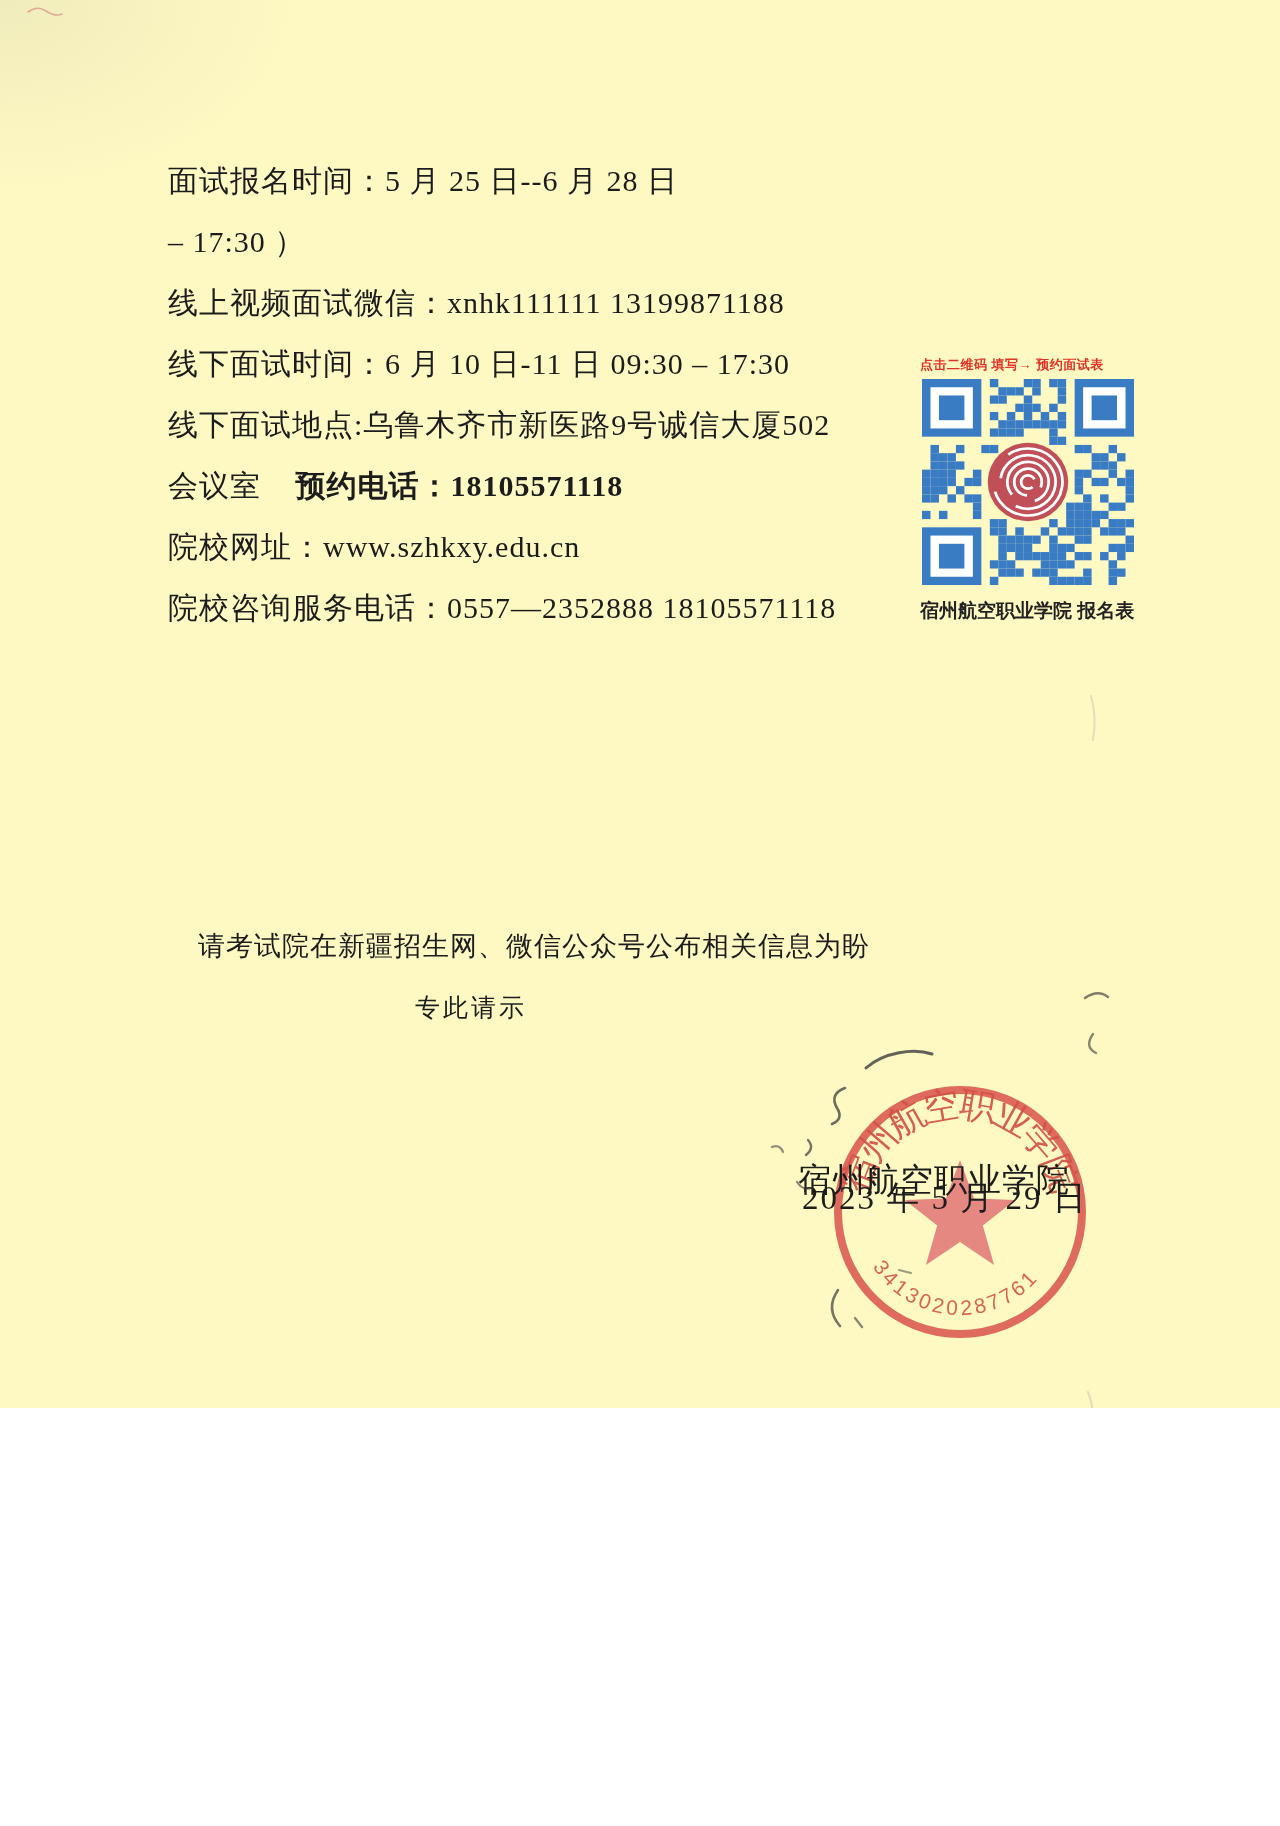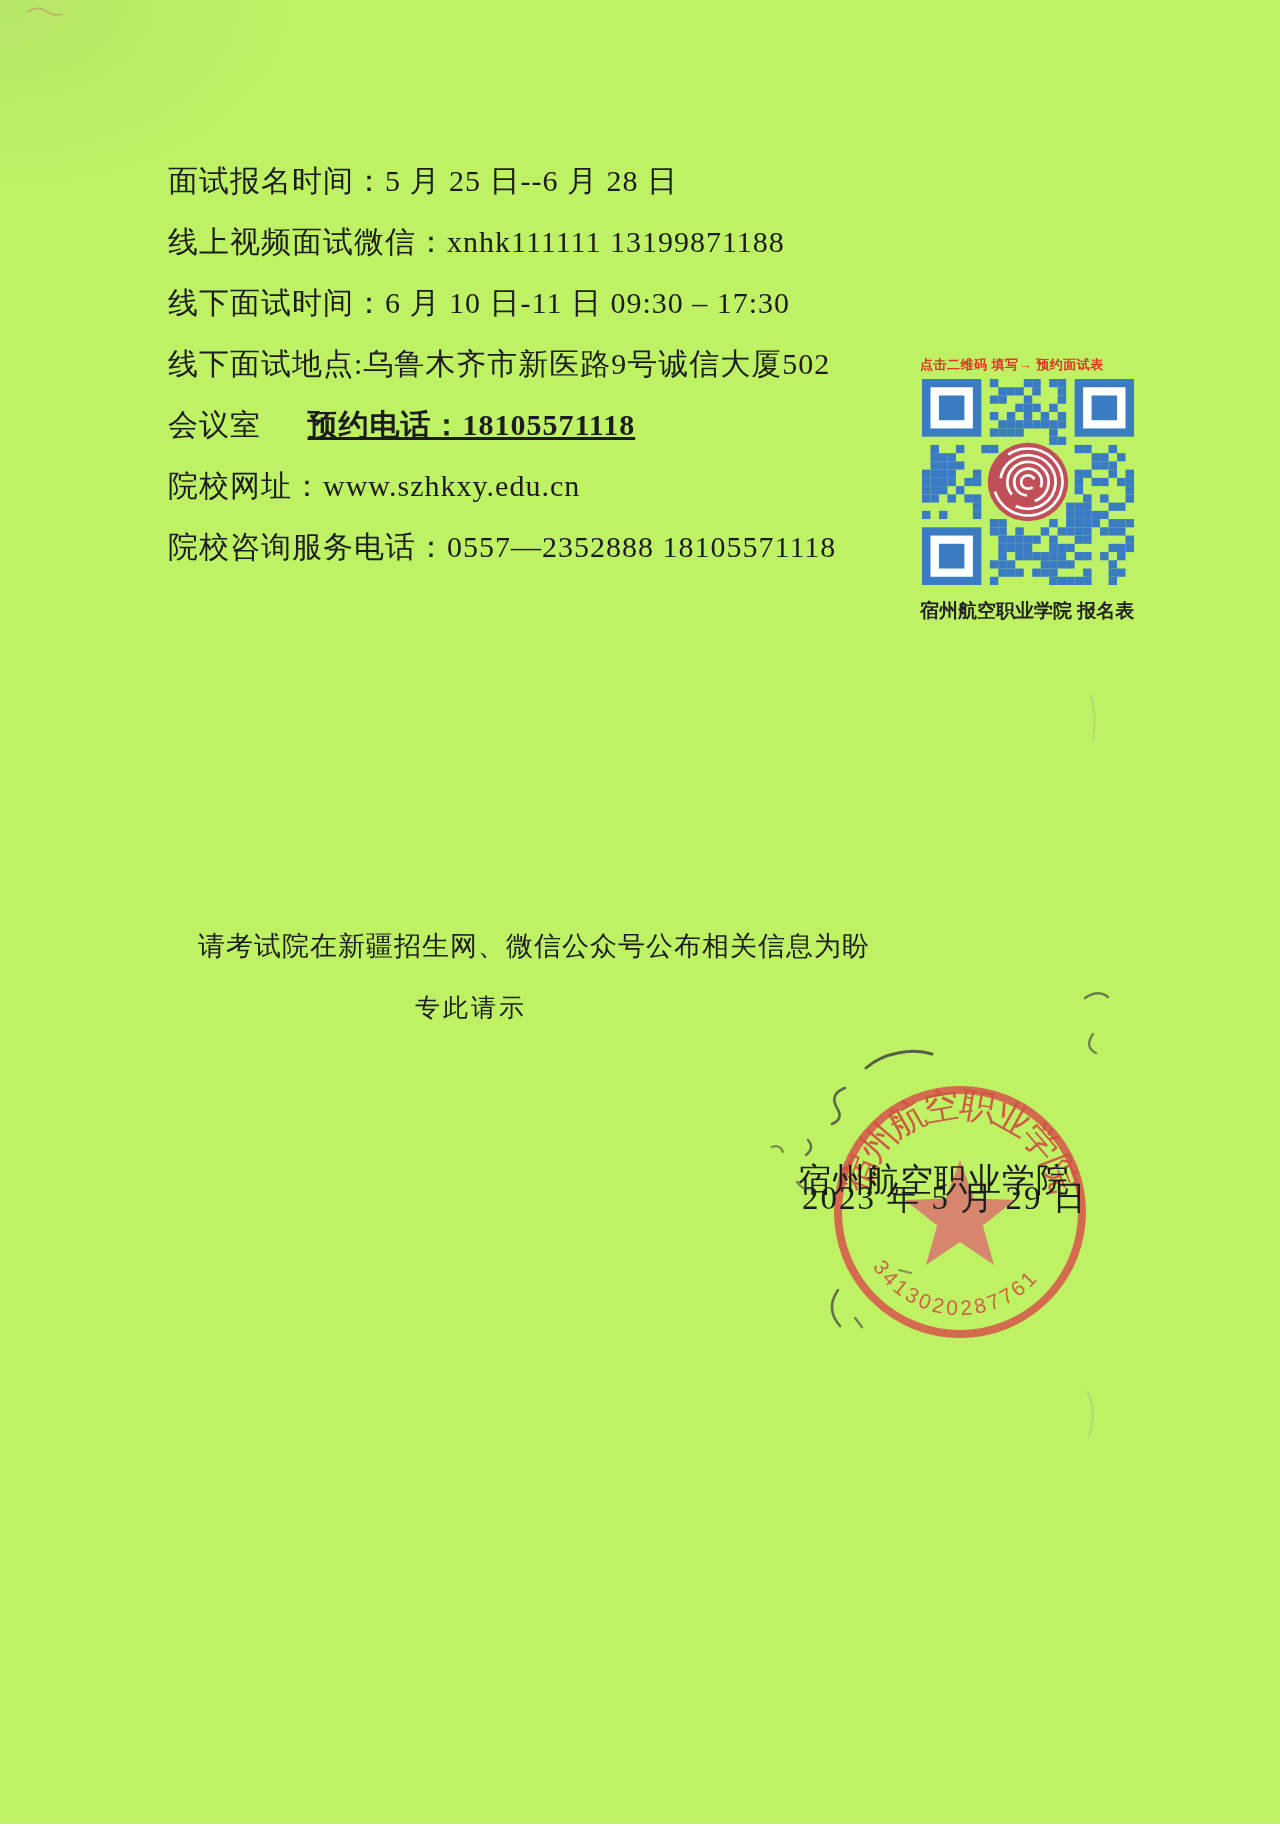--- a/index.html
+++ b/index.html
@@ -1,29 +1,29 @@
 <!DOCTYPE html>
 <html><head>
 <meta charset="utf-8">
 <style>
   *{box-sizing:border-box;}
   html,body{margin:0;padding:0;background:#ffffff;}
   .page{
-    position:relative;width:1280px;height:1824px;margin:0 auto;
-    background:#bef264;overflow:hidden;color:#1c1c1c;
+    position:relative;width:1280px;height:1408px;margin:0 auto;
+    background:#fef9c3;overflow:hidden;color:#1c1c1c;
     font-family:"Liberation Serif","DejaVu Serif",serif;
   }
   .corner-shade{
     position:absolute;left:0;top:0;width:340px;height:220px;
     background:radial-gradient(ellipse at 0% 0%, rgba(120,120,120,0.10), transparent 62%);
     pointer-events:none;
   }
   .main-lines{position:absolute;left:168px;top:150px;white-space:nowrap;z-index:1;}
   .main-lines p{margin:0;font-size:30px;line-height:61px;letter-spacing:1px;}
-  .bold-seg{font-weight:bold;margin-left:38px;text-decoration:underline;}
+  .bold-seg{font-weight:bold;margin-left:26px;}
   .notice-line{position:absolute;white-space:nowrap;line-height:40px;z-index:1;}
   #request-line{left:198px;top:899px;font-size:27px;letter-spacing:1px;text-align:right;}
   #closing-line{left:415px;top:963px;font-size:25px;letter-spacing:3px;}
   .qr-block{
     position:absolute;left:920px;top:356px;width:216px;text-align:left;z-index:1;
     font-family:"Liberation Sans","DejaVu Sans",sans-serif;
   }
   .qr-tip{font-size:13px;font-weight:bold;color:#e03426;letter-spacing:.5px;white-space:nowrap;}
   #qr-svg{display:block;margin:5px auto 0 auto;width:212px;height:206px;}
   .qr-caption{font-size:19px;font-weight:600;color:#222;margin-top:13px;white-space:nowrap;}
@@ -34,20 +34,21 @@
 </style>
 </head>
 <body>
 
 <div class="page">
 
   <div class="corner-shade"></div>
 
   <div class="main-lines">
     <p>面试报名时间：5 月 25 日--6 月 28 日</p>
+    <p>– 17:30 ）</p>
     <p>线上视频面试微信：xnhk111111   13199871188</p>
     <p>线下面试时间：6 月 10 日-11 日  09:30 – 17:30</p>
     <p>线下面试地点:乌鲁木齐市新医路9号诚信大厦502</p>
     <p>
       <span>会议室</span>
       <span class="bold-seg">预约电话：18105571118</span>
     </p>
     <p>院校网址：www.szhkxy.edu.cn</p>
     <p>院校咨询服务电话：0557—2352888   18105571118</p>
   </div>

